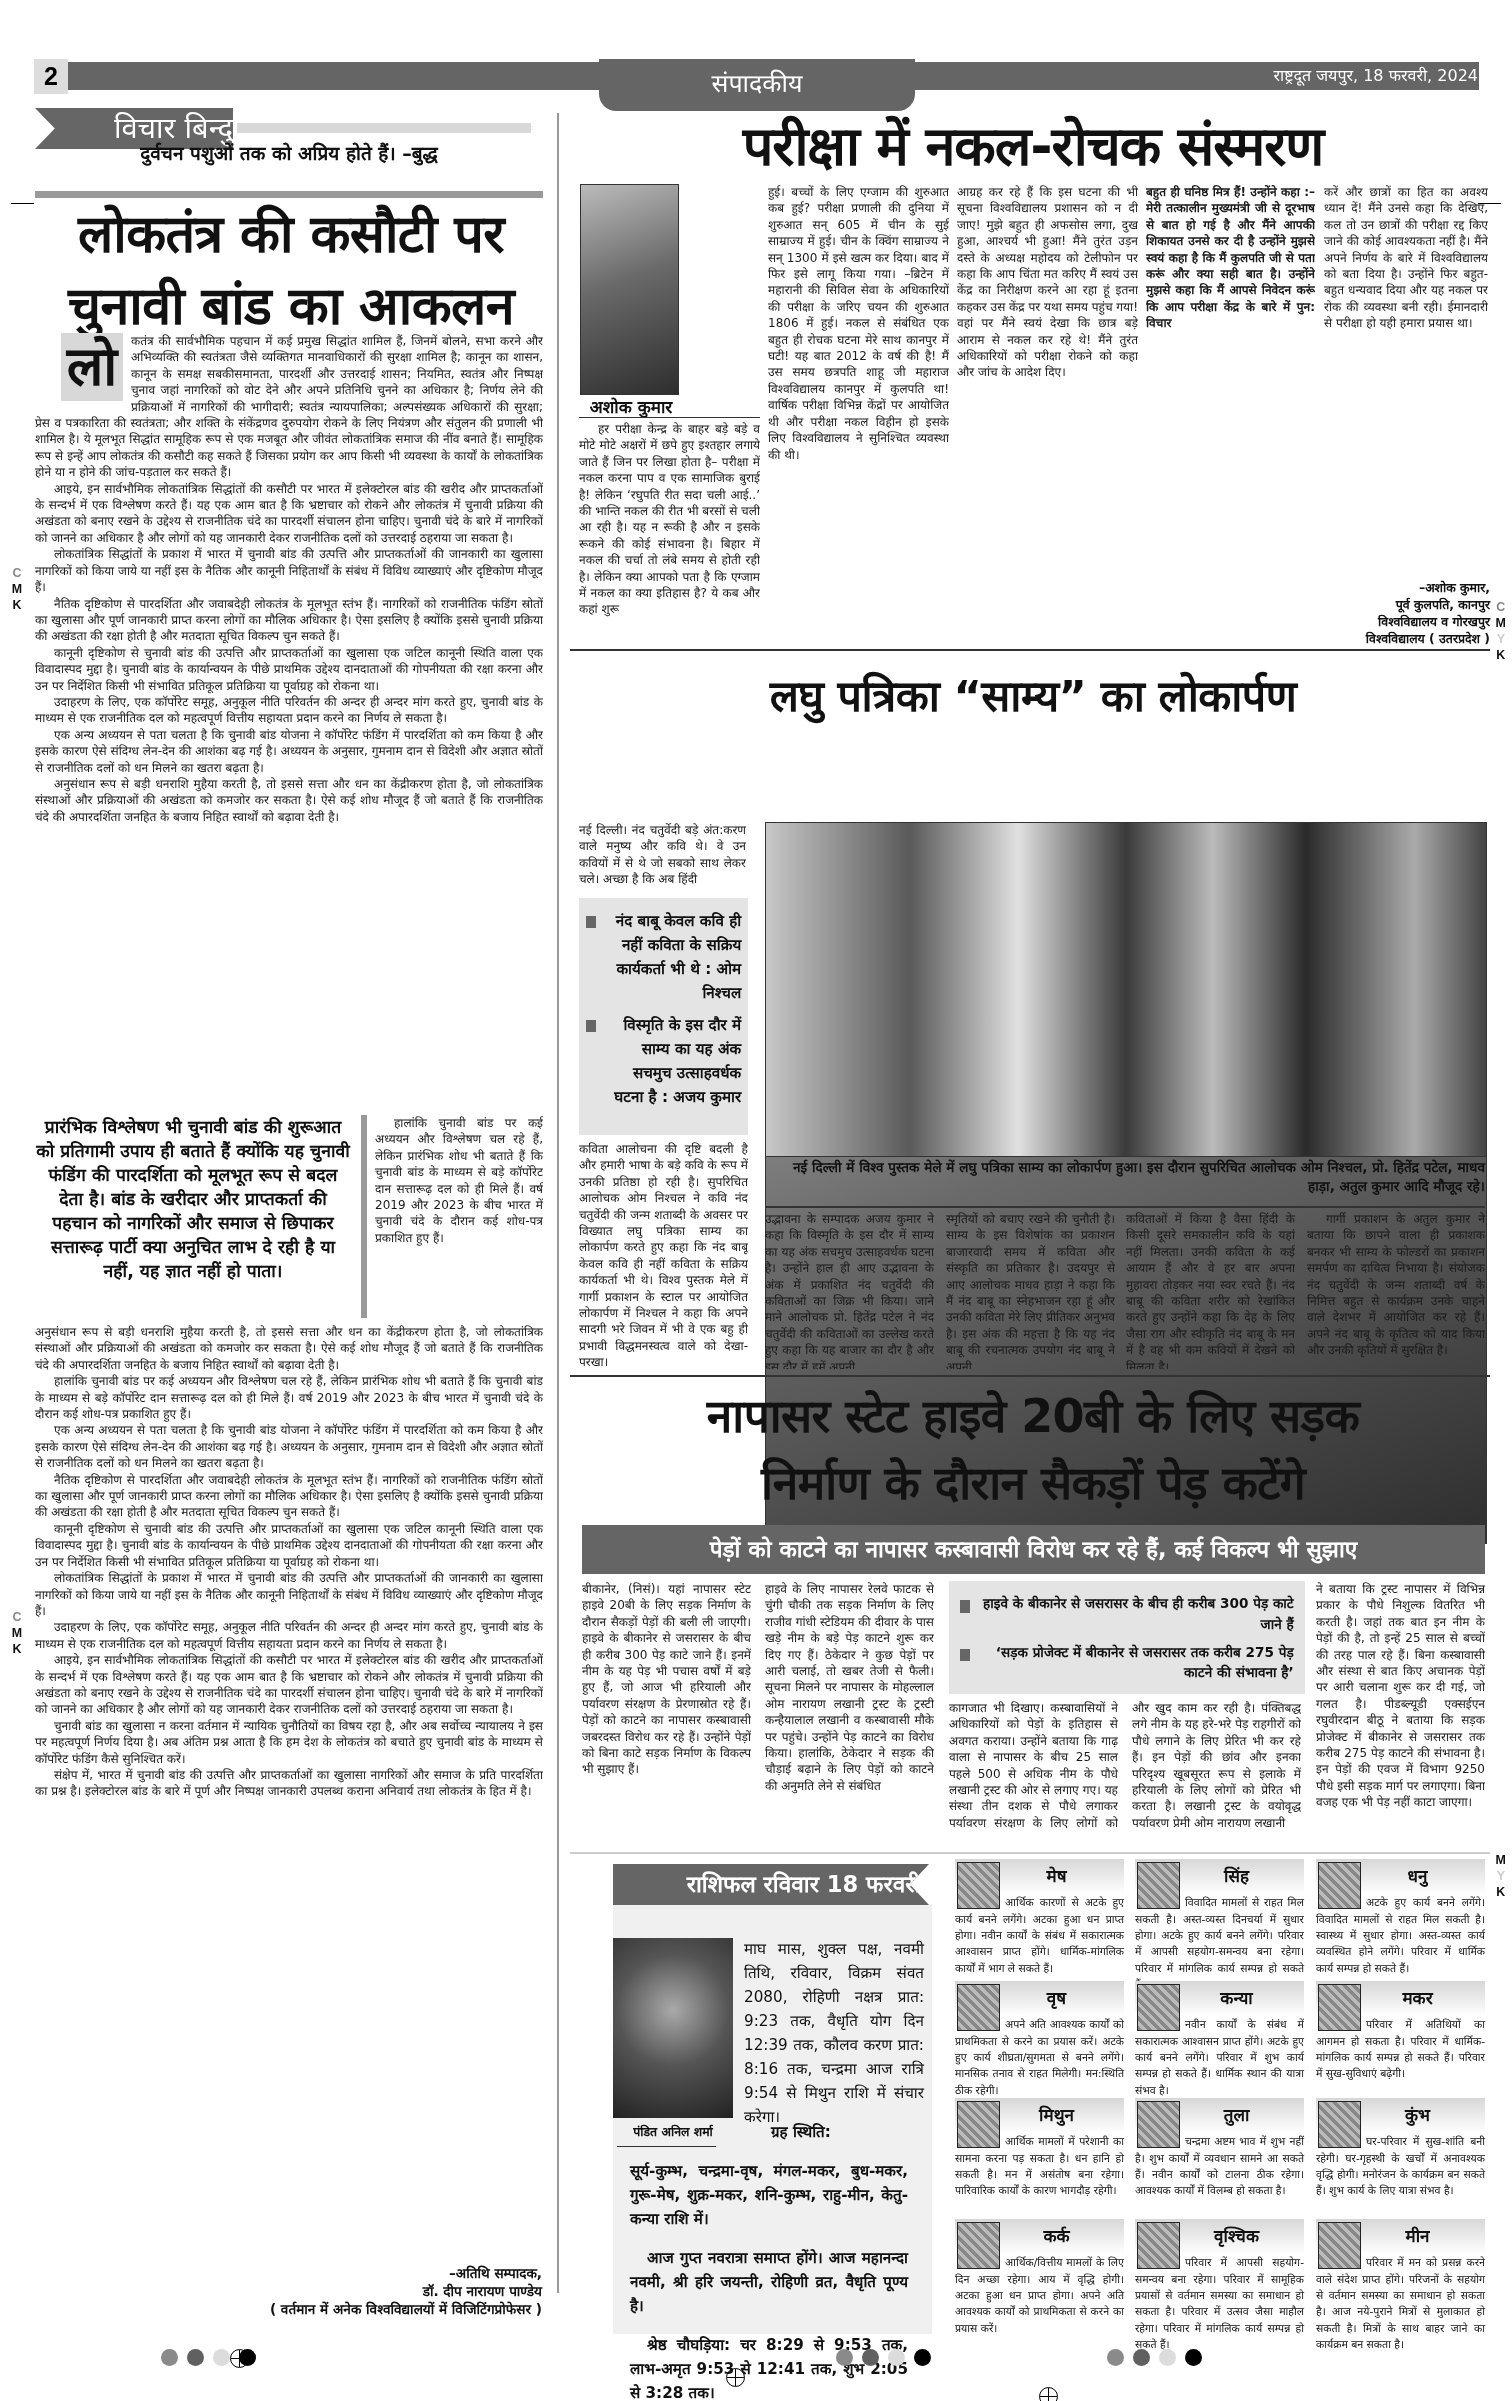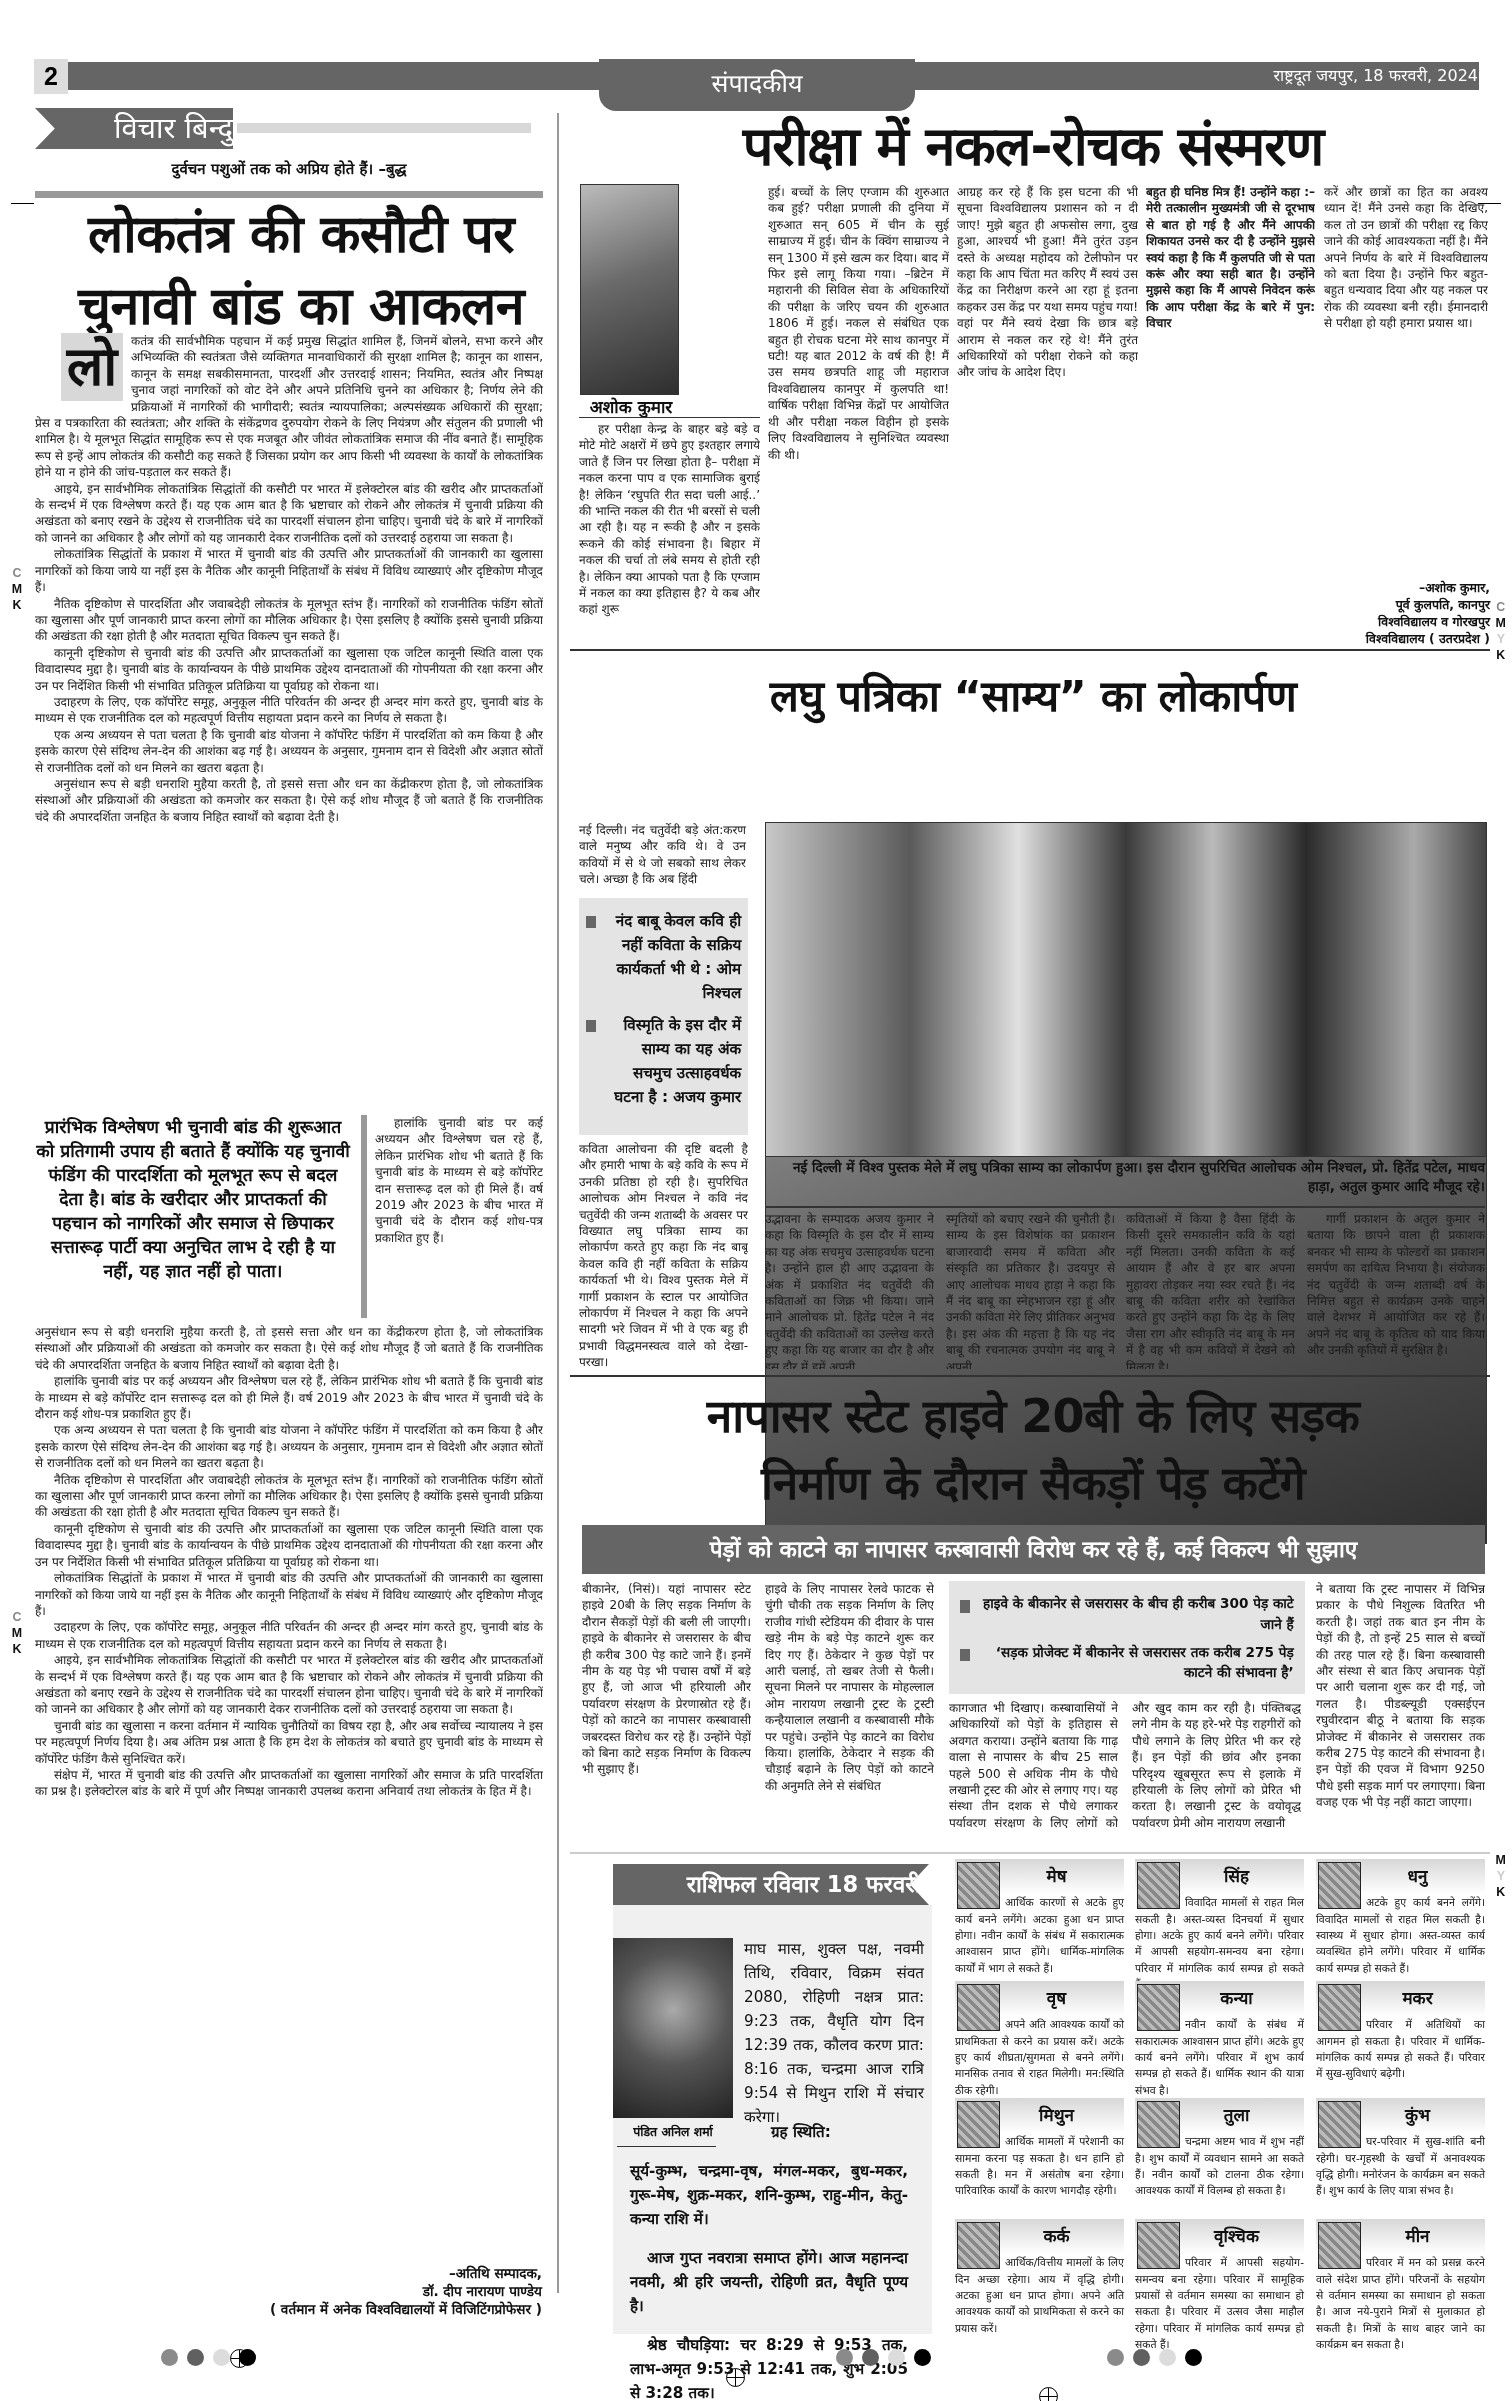--- a/index.html
+++ b/index.html
@@ -11,23 +11,23 @@
   
   .hdr-bar{left:34px;top:62px;width:1445px;height:28px;background:#656565;}
   .pg-num{left:34px;top:59px;width:34px;height:35px;background:#ddd;font:bold 25px "Liberation Sans",sans-serif;text-align:center;line-height:35px;color:#000;}
   .hdr-tab{left:599px;top:59px;width:316px;height:52px;background:#656565;border-radius:0 0 17px 17px;color:#fff;font-size:25px;text-align:center;line-height:50px;}
   .hdr-date{right:34px;top:62px;height:28px;line-height:28px;color:#fff;font-size:16px;}
   .reg{width:22.6px;height:1.1px;background:#000;}
   .vline{width:2.3px;background:#999;}
   
   .vb-tag{left:35px;top:108px;width:198px;height:41px;background:#666;color:#fff;font-size:29px;line-height:41px;padding-left:34px;box-sizing:border-box;clip-path:polygon(0 0,100% 0,100% 100%,0 100%,10% 50%);}
   .vb-line{left:237px;top:123px;width:294px;height:10.2px;background:#d8d8d8;}
-  .quote{left:35px;top:158px;width:508px;text-align:center;font-size:15px;font-weight:bold;}
+  .quote{left:35px;top:140px;width:508px;text-align:center;font-size:19px;font-weight:bold;}
   .rule-grey{height:6.8px;background:#999;}
-  .lead-head{left:47px;top:198px;width:508px;text-align:center;font:bold 52px/72px "DejaVu Sans",sans-serif;letter-spacing:-0.6px;}
+  .lead-head{left:37px;top:198px;width:508px;text-align:center;font:bold 52px/72px "DejaVu Sans",sans-serif;letter-spacing:-0.6px;}
   .dropcap{left:61px;top:333px;width:62px;height:68px;background:#d8d8d8;font:bold 54px/67px "DejaVu Sans",sans-serif;text-align:center;}
   .pullquote{left:35px;top:1115px;width:316px;text-align:center;font:bold 17.5px/24px "DejaVu Sans",sans-serif;}
   .signoff{text-align:right;font:bold 13.6px/18px "DejaVu Sans",sans-serif;}
   
   .h1{font:bold 54px/68px "DejaVu Sans",sans-serif;text-align:center;letter-spacing:-1.1px;}
   .h2{font:bold 43px/61px "DejaVu Sans",sans-serif;text-align:center;letter-spacing:-0.6px;}
   .photo{background:linear-gradient(160deg,#bbb 0%,#6a6a6a 45%,#2e2e2e 100%);border:1.1px solid #333;}
   .photo-label{font-size:17px;font-weight:bold;text-align:center;}
   .caption{font:bold 13.6px/19px "DejaVu Sans",sans-serif;}
   .highlight-box{background:#e4e4e4;}

